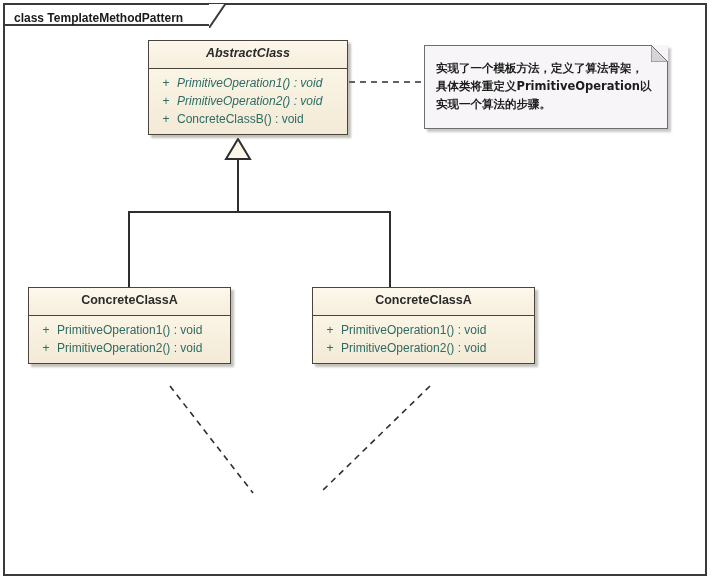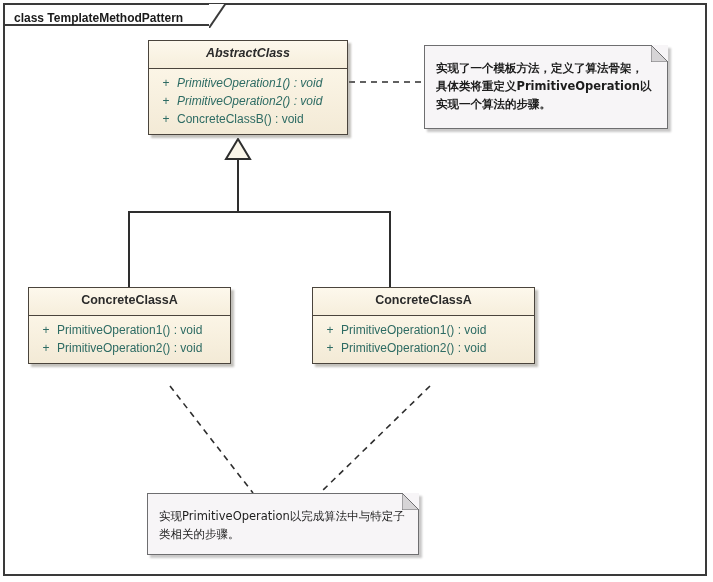--- a/index.html
+++ b/index.html
@@ -244,24 +244,14 @@
     <span class="uml-note-fold">
       <svg width="17" height="17" viewBox="0 0 17 17">
         <polygon points="0,0 17,0 17,17" fill="#f7f5f7"></polygon>
         <polygon points="0,0 17,17 0,17" fill="#d6d4d6" stroke="#6e6e70" stroke-width="1"></polygon>
         <path d="M0,0 L17,17" stroke="#6e6e70" stroke-width="1" fill="none"></path>
       </svg>
     </span>
     <div class="uml-note-text">实现了一个模板方法，定义了算法骨架， 具体类将重定义PrimitiveOperation以实现一个算法的步骤。</div>
   </div>
 
-  <div class="uml-note" style="left:147px; top:493px; width:272px; height:62px;">
-    <span class="uml-note-fold">
-      <svg width="17" height="17" viewBox="0 0 17 17">
-        <polygon points="0,0 17,0 17,17" fill="#f7f5f7"></polygon>
-        <polygon points="0,0 17,17 0,17" fill="#d6d4d6" stroke="#6e6e70" stroke-width="1"></polygon>
-        <path d="M0,0 L17,17" stroke="#6e6e70" stroke-width="1" fill="none"></path>
-      </svg>
-    </span>
-    <div class="uml-note-text">实现PrimitiveOperation以完成算法中与特定子类相关的步骤。</div>
-  </div>
 
 </div>
 
 </body></html>

